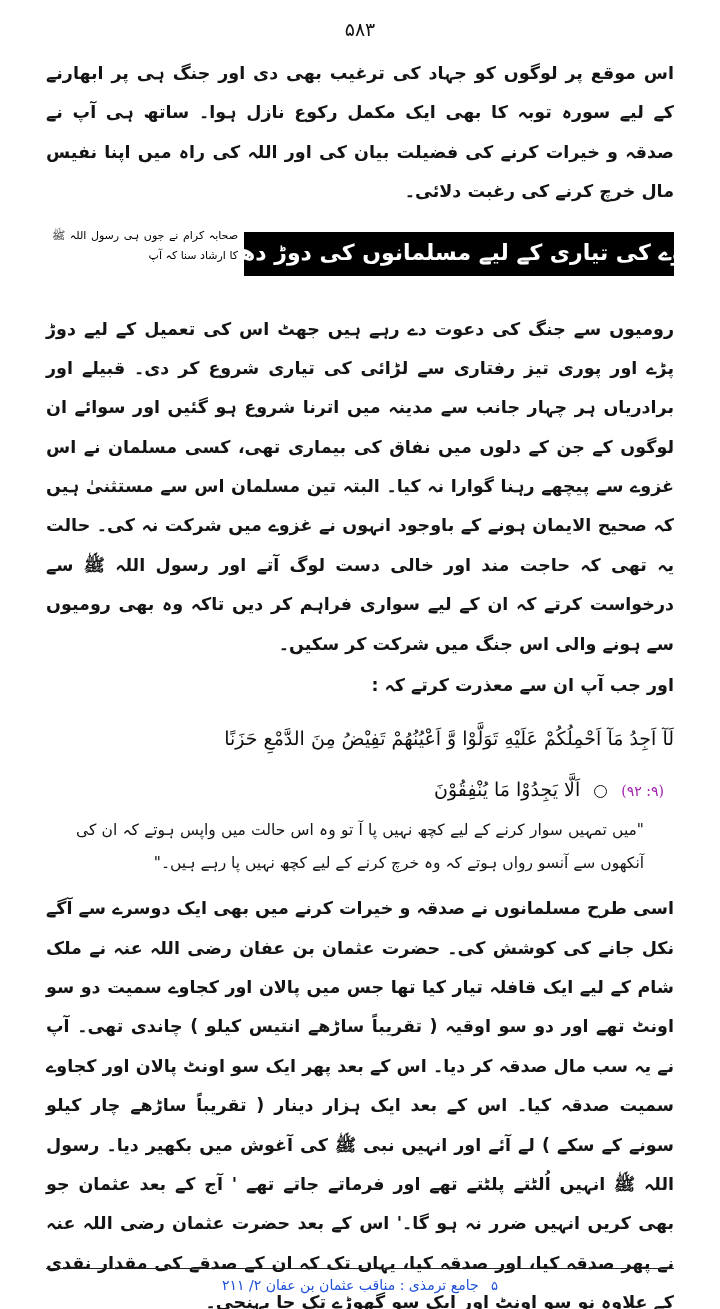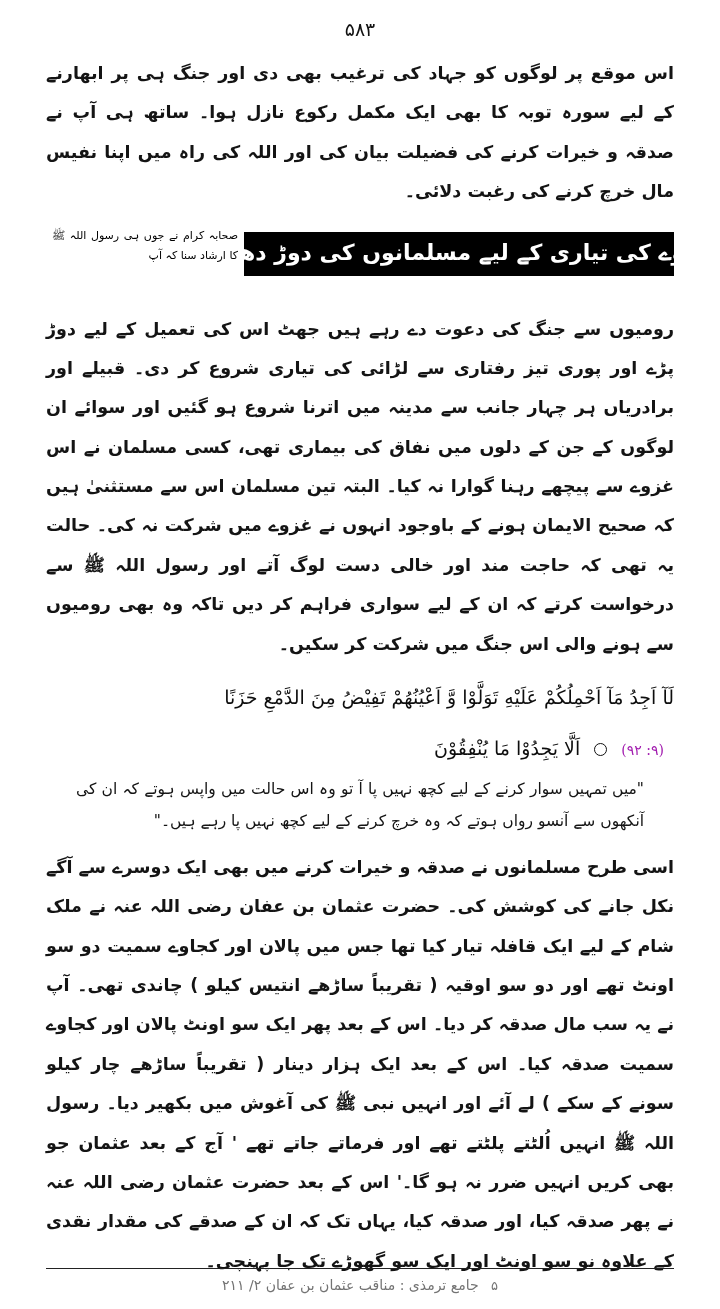--- a/index.html
+++ b/index.html
@@ -131,21 +131,21 @@
   }
 
   .footnote {
     position: absolute;
     left: 46px;
     right: 46px;
     bottom: 16px;
     direction: rtl;
     text-align: center;
     font-size: 14px;
-    color: #737373;
+    color: #1d4ed8;
   }
   .footnote-rule {
     border: 0;
     border-top: 1px solid #222;
     margin: 0 0 8px 0;
     width: 100%;
   }
   .footnote-marker {
     display: inline-block;
     margin-left: 8px;
@@ -165,20 +165,21 @@
 
     <div class="heading-block">
       <div class="heading-bar">
         <span class="heading-text">غزوے کی تیاری کے لیے مسلمانوں کی دوڑ دھوپ</span>
       </div>
       <div class="heading-side">صحابہ کرام نے جوں ہی رسول اللہ ﷺ کا ارشاد سنا کہ آپ</div>
     </div>
 
     <p class="para">رومیوں سے جنگ کی دعوت دے رہے ہیں جھٹ اس کی تعمیل کے لیے دوڑ پڑے  اور پوری تیز رفتاری سے لڑائی کی تیاری شروع کر دی۔ قبیلے اور برادریاں ہر چہار جانب سے مدینہ میں اترنا شروع ہو گئیں اور سوائے ان لوگوں کے جن کے دلوں میں نفاق کی بیماری تھی، کسی مسلمان نے اس غزوے سے پیچھے رہنا گوارا نہ کیا۔ البتہ تین مسلمان اس سے مستثنیٰ ہیں کہ صحیح الایمان ہونے کے باوجود انہوں نے غزوے میں شرکت نہ کی۔ حالت یہ تھی کہ حاجت مند اور خالی دست لوگ آتے  اور رسول اللہ ﷺ سے درخواست کرتے کہ ان کے لیے سواری فراہم کر دیں تاکہ وہ بھی رومیوں سے ہونے والی اس جنگ میں شرکت کر سکیں۔</p>
 
+    <p class="para">اور جب آپ ان سے معذرت کرتے کہ :</p>
 
     <div class="verse-block">
       <div class="verse-line">لَآ اَجِدُ مَآ اَحْمِلُكُمْ عَلَيْهِ تَوَلَّوْا وَّ اَعْيُنُهُمْ تَفِيْضُ مِنَ الدَّمْعِ حَزَنًا</div>
       <div class="verse-line">
         <span class="verse-ref">(۹: ۹۲)</span>
         <span class="verse-circle"></span>
         <span>اَلَّا يَجِدُوْا مَا يُنْفِقُوْنَ</span>
       </div>
     </div>
 

